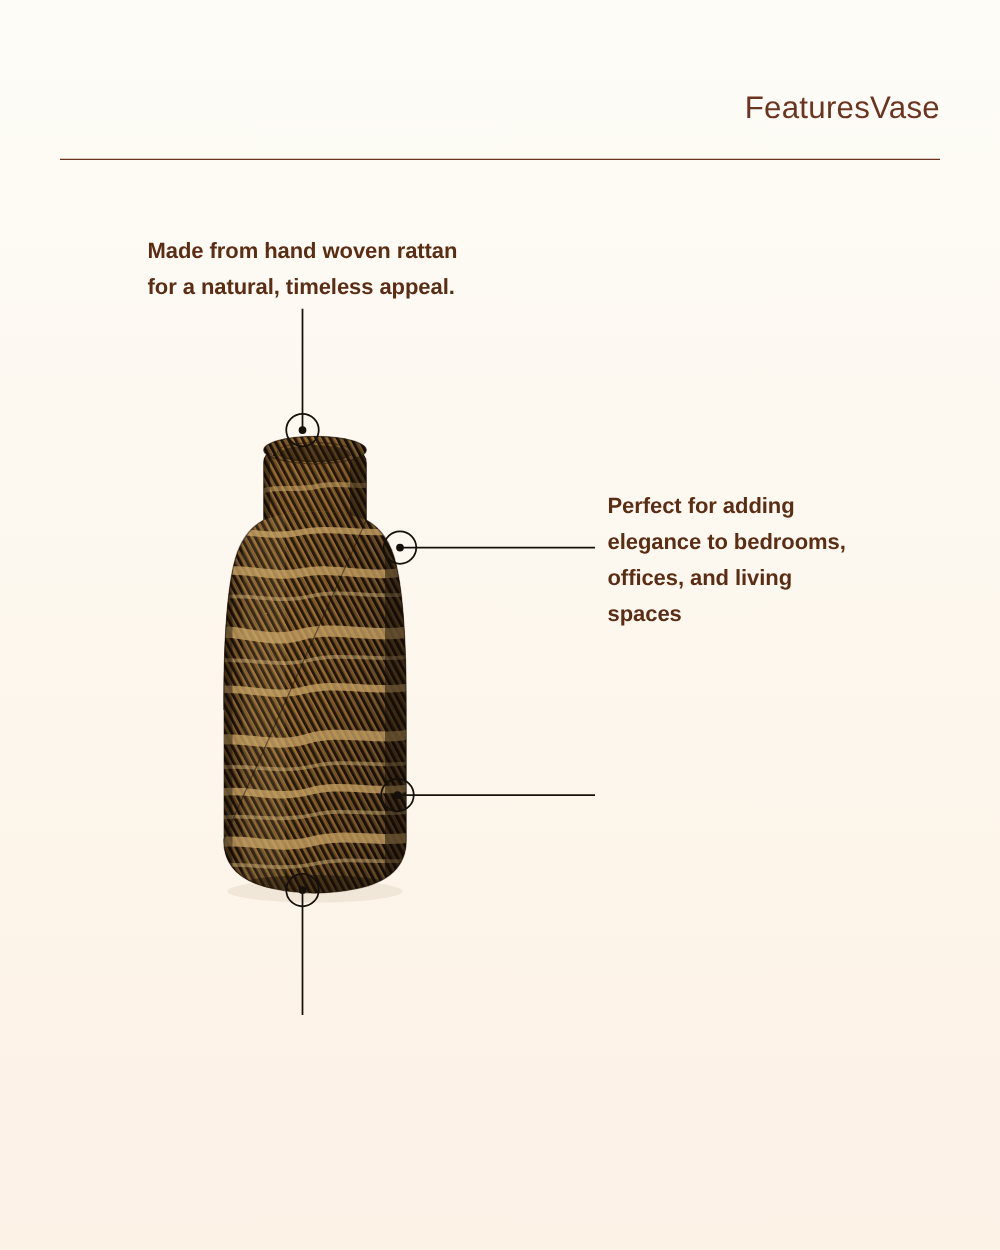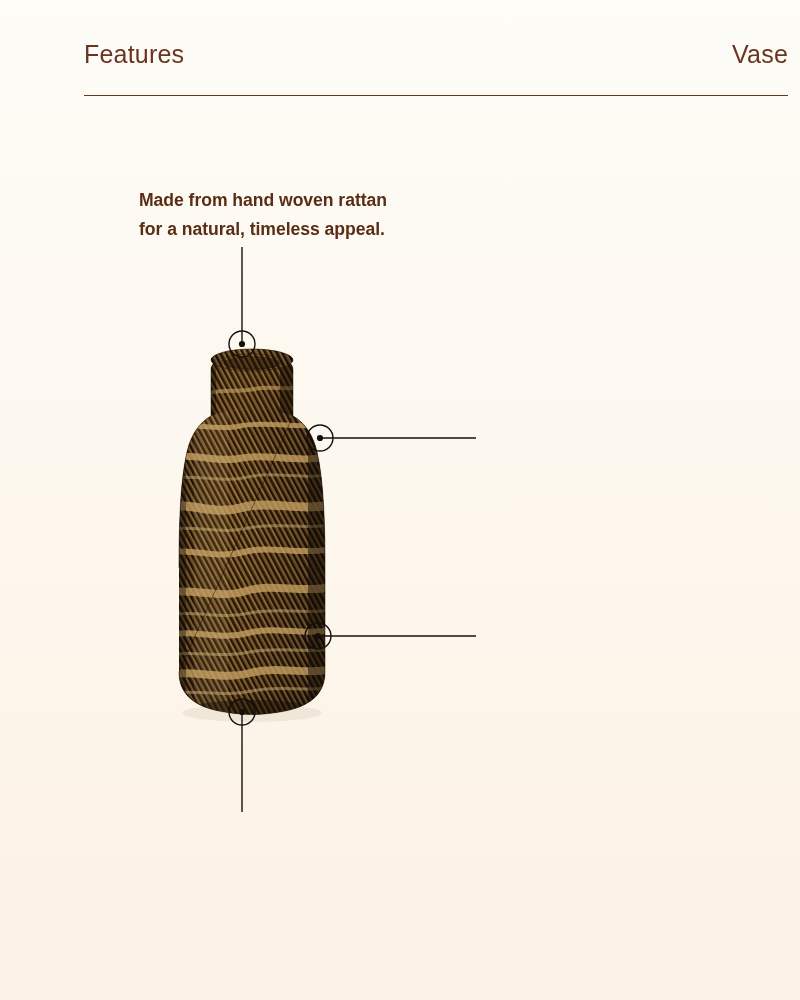--- a/index.html
+++ b/index.html
@@ -25,50 +25,49 @@
         #FDF5EA 70%,
         #FDF2E7 88%,
         #FDF2E6 100%);
     overflow: hidden;
   }
 
   
   #header {
     position: absolute;
     left: 48px;
-    top: 42px;
+    top: 74px;
     width: 704px;
     height: 54px;
     display: flex;
     align-items: flex-start;
-    justify-content: space-between;
+    justify-content: flex-end;
     border-bottom: 1.6px solid #6B3420;
     box-sizing: border-box;
-    margin-left: 36px;
   }
   .header-title {
     font-size: 25px;
     font-weight: 400;
     letter-spacing: 0.2px;
     color: #6B3420;
     line-height: 1;
     white-space: nowrap;
   }
 
   
   .callout-text {
     position: absolute;
     color: #5A2D14;
     font-size: 17.6px;
     font-weight: 700;
     line-height: 29px;
     letter-spacing: -0.05px;
     white-space: pre-line;
   }
-  #callout-top-text   { left: 118px; top: 186px;  width: 330px; margin-left: 21px; }
+  #callout-top-text   { left: 118px; top: 186px;  width: 330px; }
   #callout-right-1-text { left: 486px; top: 390px; width: 276px; }
   #callout-right-2-text { left: 486px; top: 604px; width: 270px; }
   #callout-bottom-text  { left: 118px; top: 816px; width: 352px; }
 
   
   #leaders {
     position: absolute;
     left: 0; top: 0;
     width: 800px; height: 1000px;
     pointer-events: none;
@@ -284,16 +283,20 @@
       <circle cx="242" cy="344" r="3.1"></circle>
       <circle cx="320" cy="438" r="3.1"></circle>
       <circle cx="318" cy="636" r="3.1"></circle>
       <circle cx="242" cy="712" r="3.1"></circle>
     </g>
   </svg>
 
   <div class="callout-text" id="callout-top-text">Made from hand woven rattan
 for a natural, timeless appeal.</div>
 
+  <div class="callout-text" id="callout-right-1-text">Perfect for adding
+elegance to bedrooms,
+offices, and living
+spaces</div>
 
 
 
 </div>
 
 </body></html>

